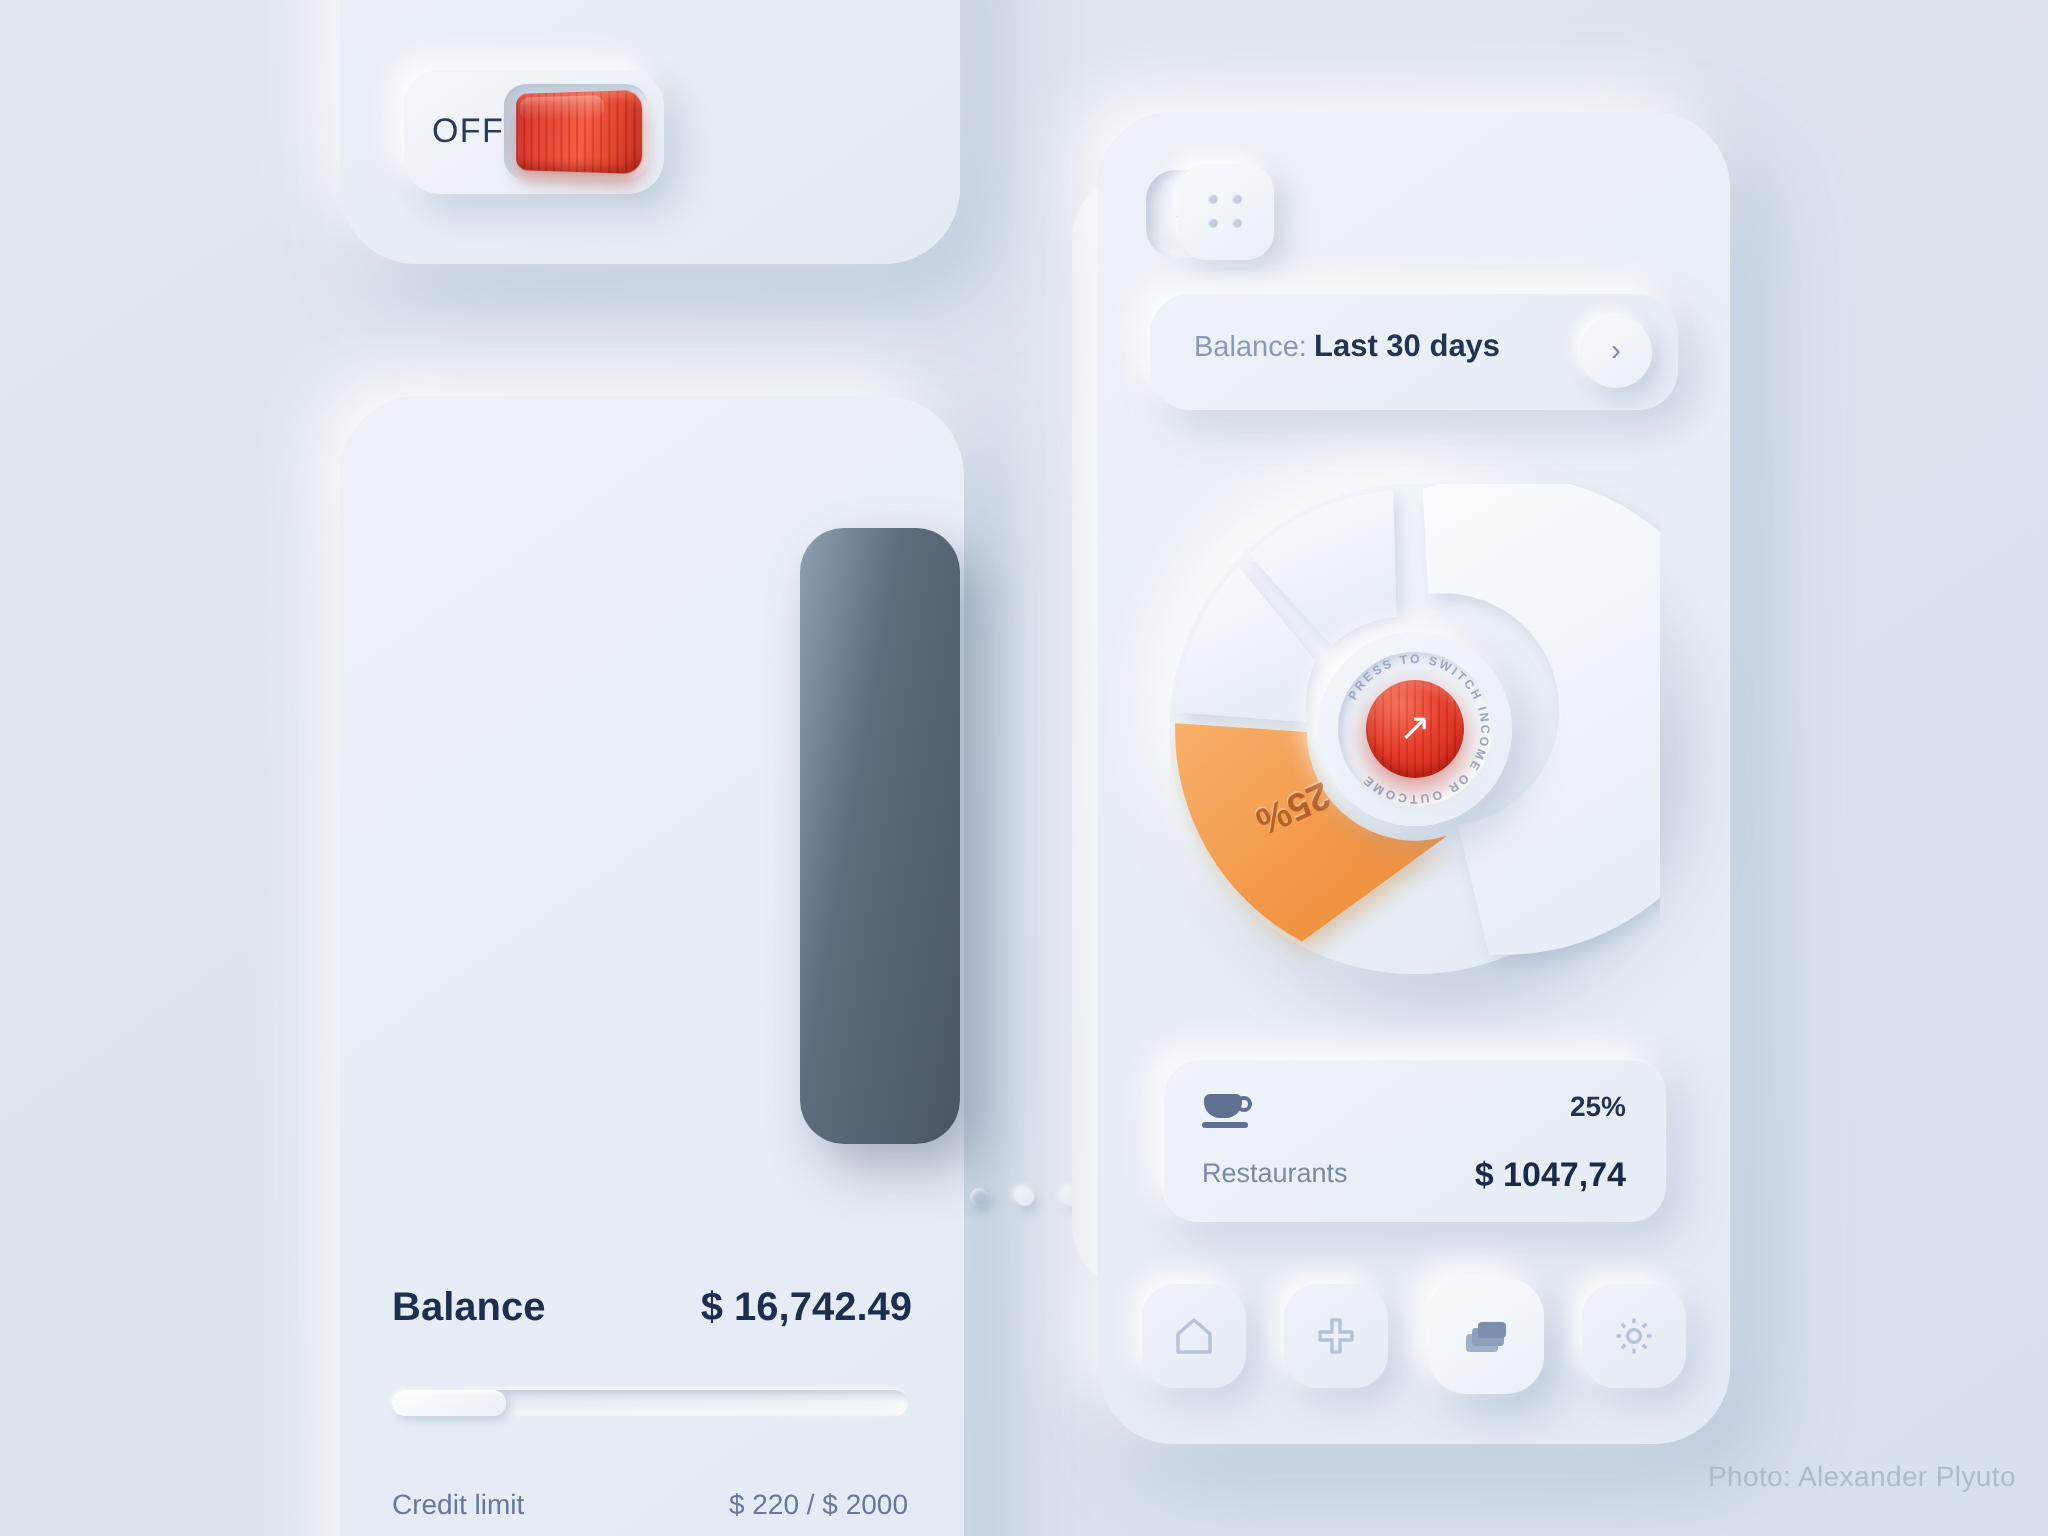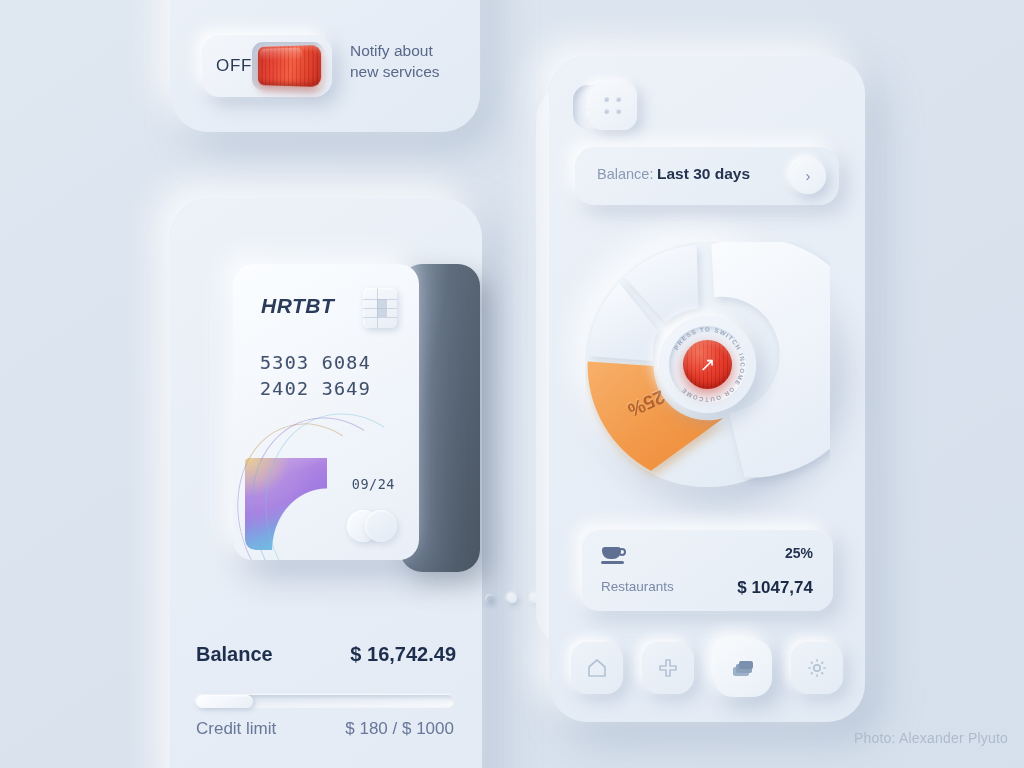--- a/index.html
+++ b/index.html
@@ -237,24 +237,24 @@
   }
   .progress b {
     display: block; height: 100%;
     border-radius: 7px;
     background: linear-gradient(145deg, #fdfeff, #e9eff7);
     box-shadow: 2px 2px 5px rgba(150,166,192,0.45),
                 inset 1px 1px 2px rgba(255,255,255,0.95);
   }
 
   .credit-row {
-    position: absolute; left: 196px; top: 719px;
+    position: absolute; left: 196px; top: 744px;
     width: 258px;
     display: flex; justify-content: space-between;
-    font-size: 17px; color: #68779a;
+    font-size: 14px; color: #68779a;
   }
 
   
   .panel-ghost {
     position: absolute;
     left: 536px; top: 86px;
     width: 80px; height: 560px;
     border-radius: 34px;
     background: linear-gradient(145deg, #e5ecf5, #dde5f0);
     box-shadow: 8px 10px 26px rgba(140,158,184,0.30);
@@ -446,77 +446,45 @@
 
   <div class="panel" id="notify-panel">
 
     <div class="switch-wrap">
       <span class="switch-off-label">OFF</span>
       <span class="switch-slot">
         <span class="rocker"></span>
       </span>
     </div>
 
-    <div class="notify-text">
-      <div>Notify about</div>
-      <div>new services</div>
-    </div>
   </div>
 
   <div class="panel" id="wallet-panel"></div>
 
   <div class="card-back"></div>
 
-  <div class="credit-card">
-    <div class="card-brand">HRTBT</div>
-
-    <div class="card-chip">
-      <i class="chip-h1"></i>
-        <i class="chip-h2"></i>
-        <i class="chip-h3"></i>
-      <i class="chip-v"></i>
-        <i class="chip-box"></i>
-    </div>
-
-    <div class="card-number">
-      <div>5303 6084</div>
-      <div>2402 3649</div>
-    </div>
-
-    <div class="card-exp">09/24</div>
-
-    <div class="card-mc">
-      <span class="mc-l"></span>
-        <span class="mc-r"></span>
-    </div>
-
-    <div class="holo"></div>
-    <div class="holo-line hl1"></div>
-    <div class="holo-line hl2"></div>
-    <div class="holo-line hl3"></div>
-  </div>
 
   <div class="dots">
     <i class="active"></i>
     <i></i>
     <i></i>
   </div>
 
   <div class="balance-row">
     <span class="balance-label">Balance</span>
     <span class="balance-value">$ 16,742.49</span>
   </div>
 
   <div class="progress">
     <b id="progress-fill" style="width: 22%;"></b>
   </div>
 
   <div class="credit-row">
     <span>Credit limit</span>
-    <span>$ 180 / $ 1000</span>
+    <span>$ 220 / $ 2000</span>
   </div>
 
   <div class="panel-ghost"></div>
 
   <div class="panel" id="stat-panel">
 
     <div class="nav-pill">
       <span class="nav-back">←</span>
       <span class="nav-grid">
         <i></i>

